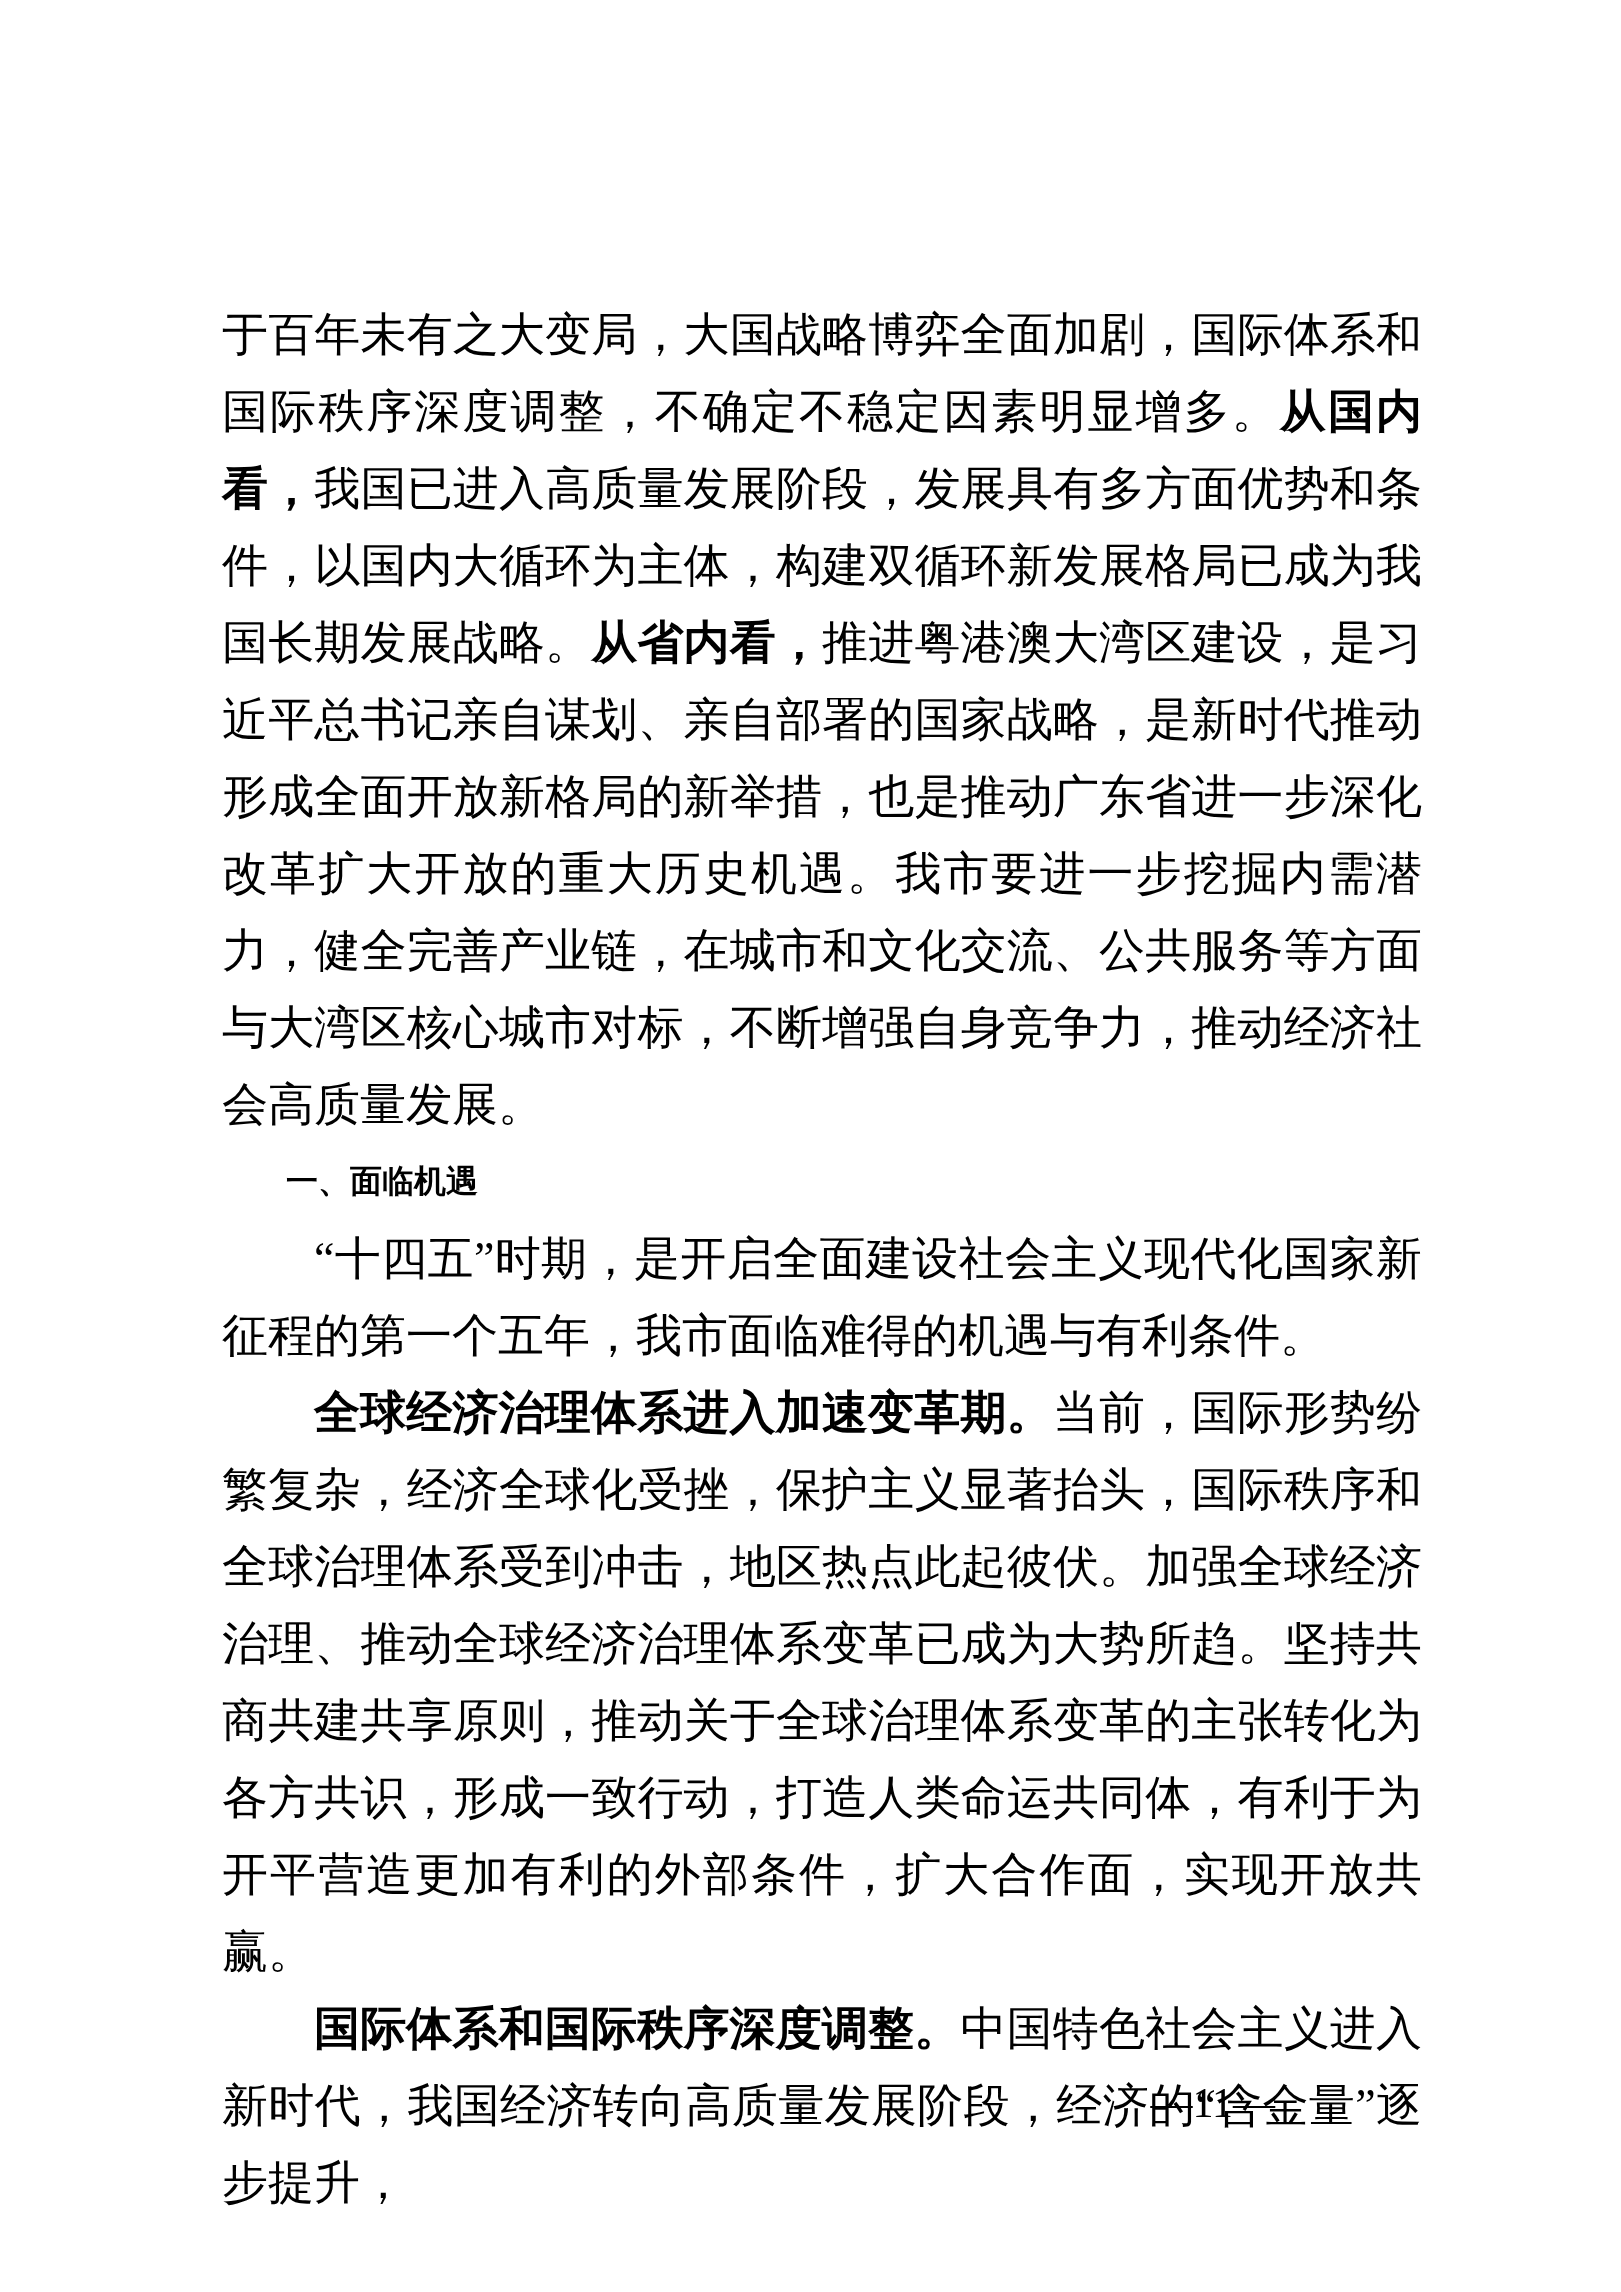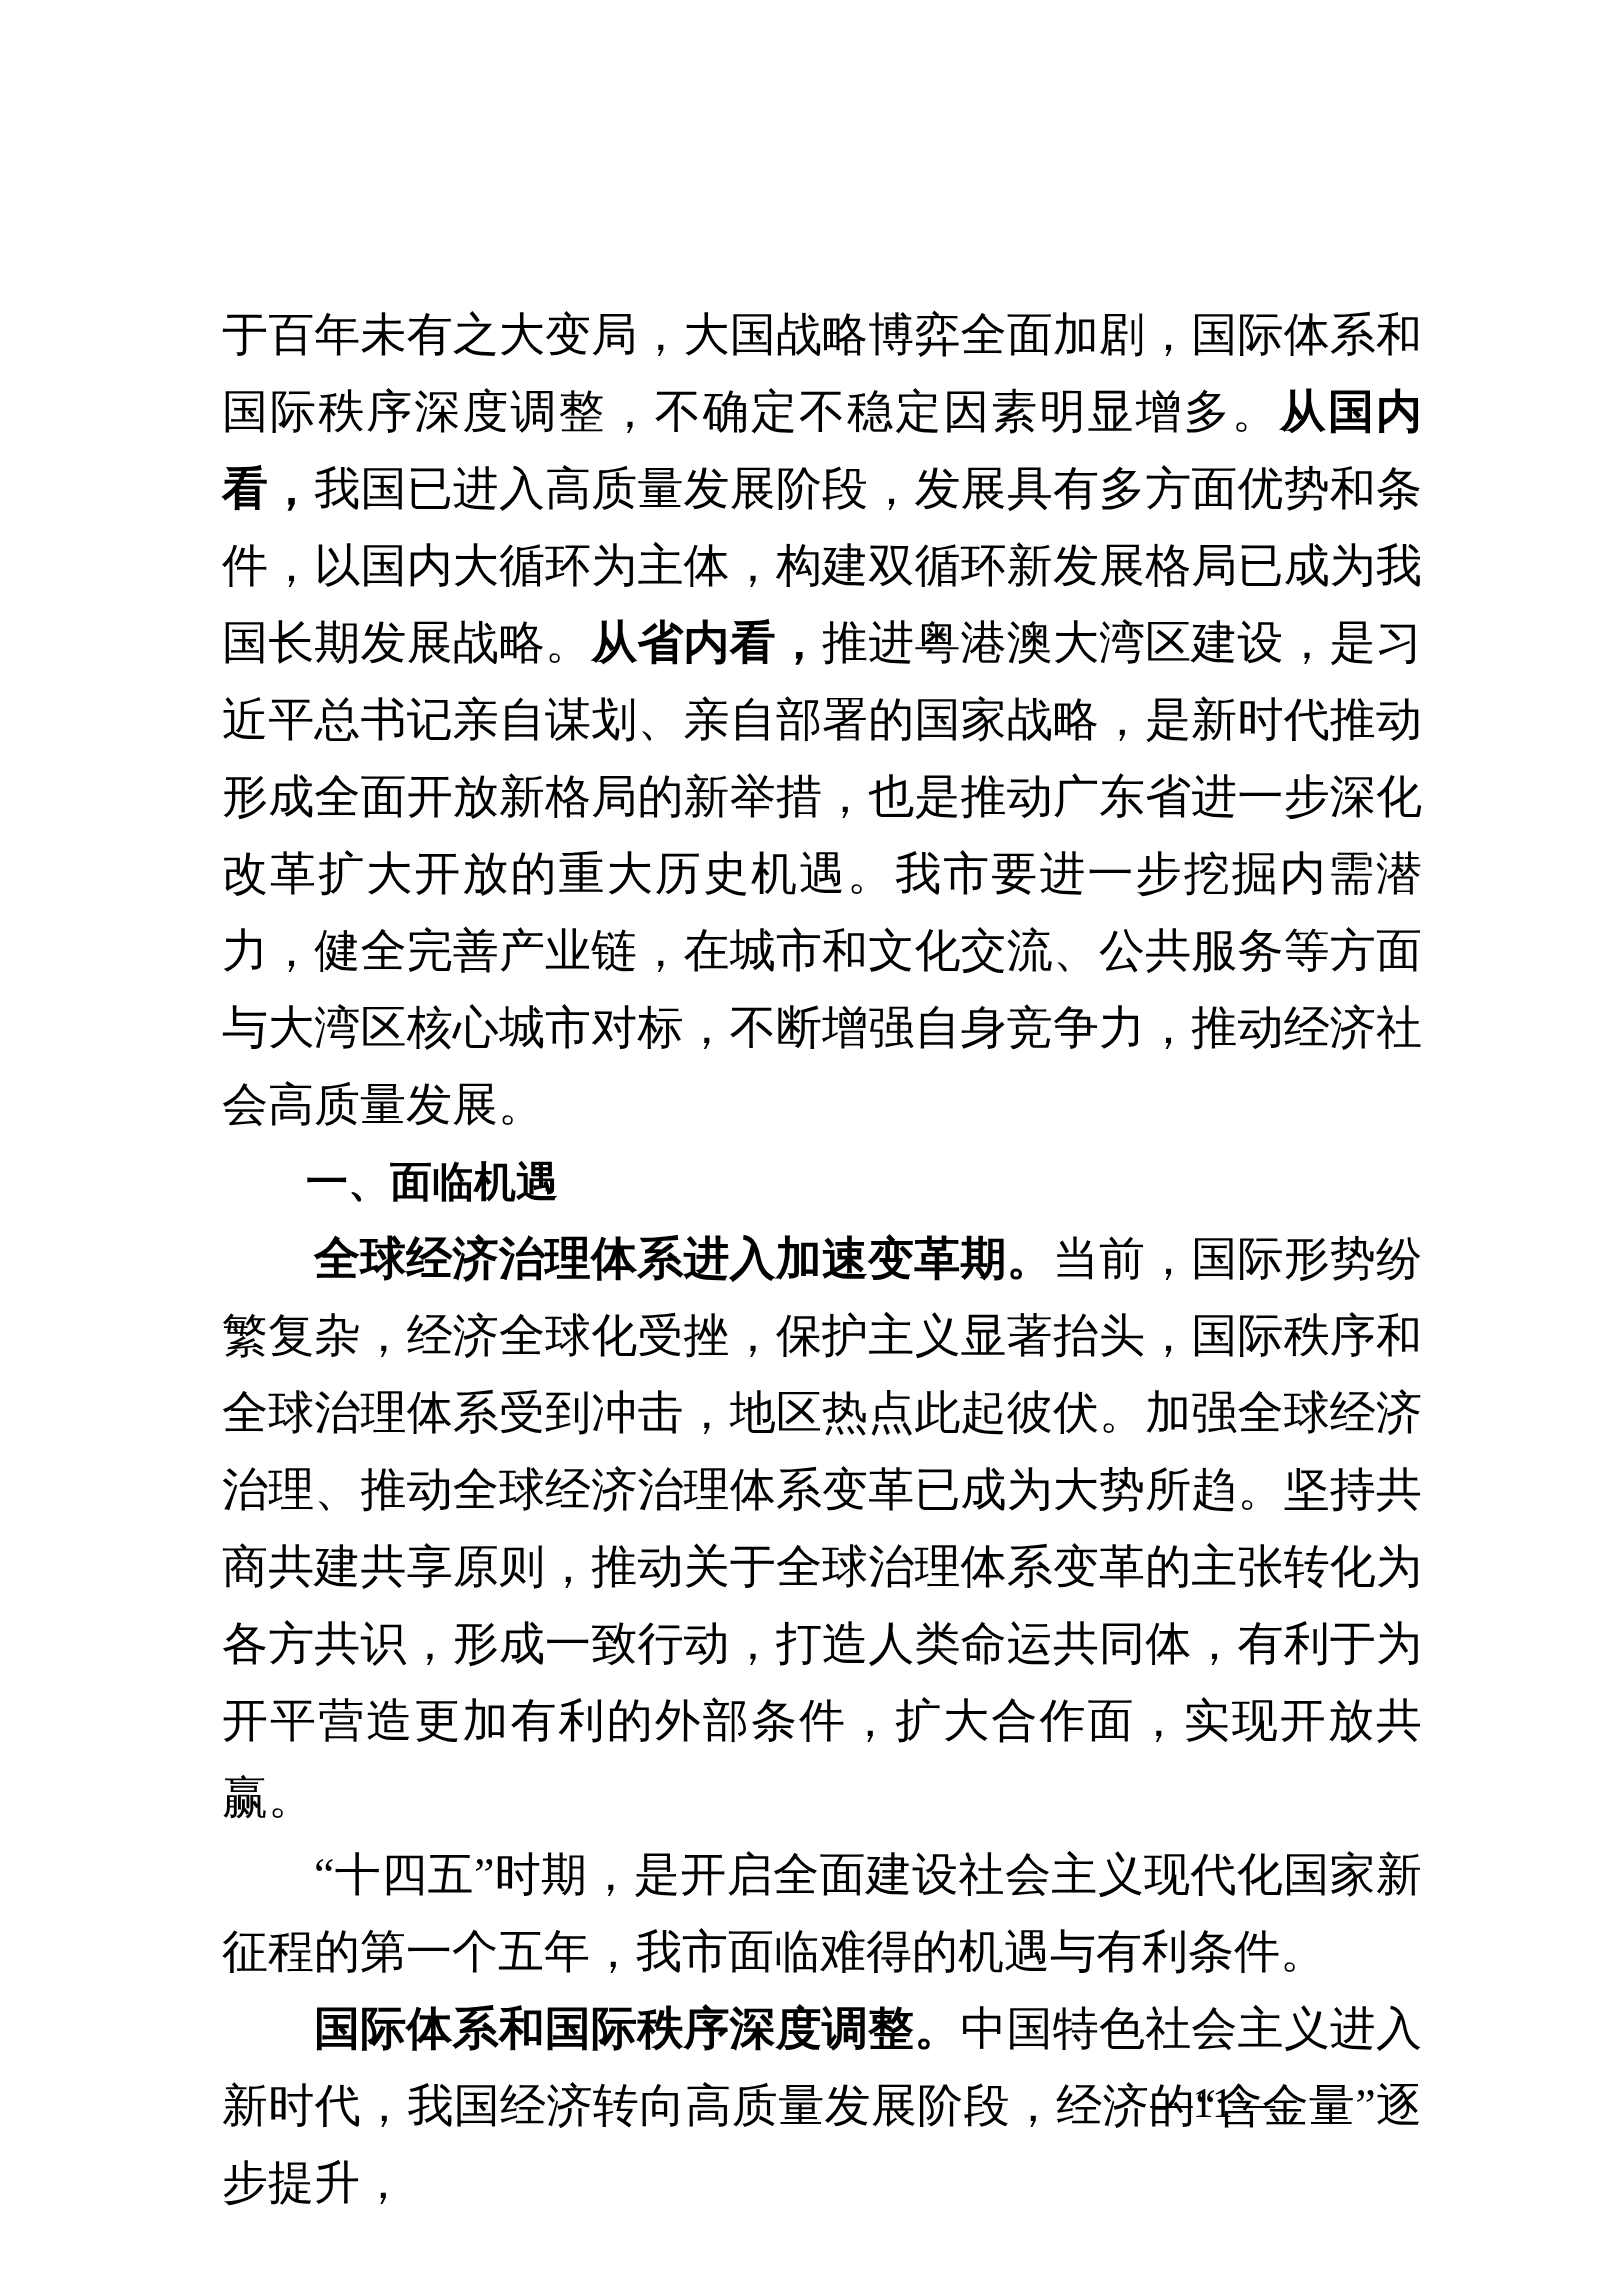--- a/index.html
+++ b/index.html
@@ -33,21 +33,21 @@
     font-size: 46px;
     line-height: 77px;
     text-align: justify;
     text-justify: inter-ideograph;
     font-family: "Liberation Serif", "DejaVu Serif", serif;
   }
   p.indent { text-indent: 2em; }
   p.heading-para {
     margin: 0;
     text-indent: 2em;
-    font-size: 42px;
+    font-size: 32px;
     line-height: 77px;
     font-weight: 700;
     font-family: "Liberation Sans", "DejaVu Sans", sans-serif;
   }
   .bold { font-weight: 700; }
   .page-number {
     position: absolute;
     top: 2080px;
     right: 196px;
     font-size: 42px;
@@ -56,19 +56,19 @@
     color: #000000;
   }
 </style>
 </head>
 <body>
 
 <div class="doc-page">
   <div class="text-block">
       <p class="body-para"><span>于百年未有之大变局，大国战略博弈全面加剧，国际体系和国际秩序深度调整，不确定不稳定因素明显增多。</span><span class="bold">从国内看，</span><span>我国已进入高质量发展阶段，发展具有多方面优势和条件，以国内大循环为主体，构建双循环新发展格局已成为我国长期发展战略。</span><span class="bold">从省内看，</span><span>推进粤港澳大湾区建设，是习近平总书记亲自谋划、亲自部署的国家战略，是新时代推动形成全面开放新格局的新举措，也是推动广东省进一步深化改革扩大开放的重大历史机遇。我市要进一步挖掘内需潜力，健全完善产业链，在城市和文化交流、公共服务等方面与大湾区核心城市对标，不断增强自身竞争力，推动经济社会高质量发展。</span></p>
       <p class="heading-para indent"><span class="bold">一、面临机遇</span></p>
+      <p class="body-para indent"><span>“十四五”时期，是开启全面建设社会主义现代化国家新征程的第一个五年，我市面临难得的机遇与有利条件。</span></p>
       <p class="body-para indent"><span class="bold">全球经济治理体系进入加速变革期。</span><span>当前，国际形势纷繁复杂，经济全球化受挫，保护主义显著抬头，国际秩序和全球治理体系受到冲击，地区热点此起彼伏。加强全球经济治理、推动全球经济治理体系变革已成为大势所趋。坚持共商共建共享原则，推动关于全球治理体系变革的主张转化为各方共识，形成一致行动，打造人类命运共同体，有利于为开平营造更加有利的外部条件，扩大合作面，实现开放共赢。</span></p>
-      <p class="body-para indent"><span>“十四五”时期，是开启全面建设社会主义现代化国家新征程的第一个五年，我市面临难得的机遇与有利条件。</span></p>
       <p class="body-para indent"><span class="bold">国际体系和国际秩序深度调整。</span><span>中国特色社会主义进入新时代，我国经济转向高质量发展阶段，经济的“含金量”逐步提升，</span></p>
     </div>
   <div class="page-number">—11—</div>
 </div>
 
 
 </body></html>

